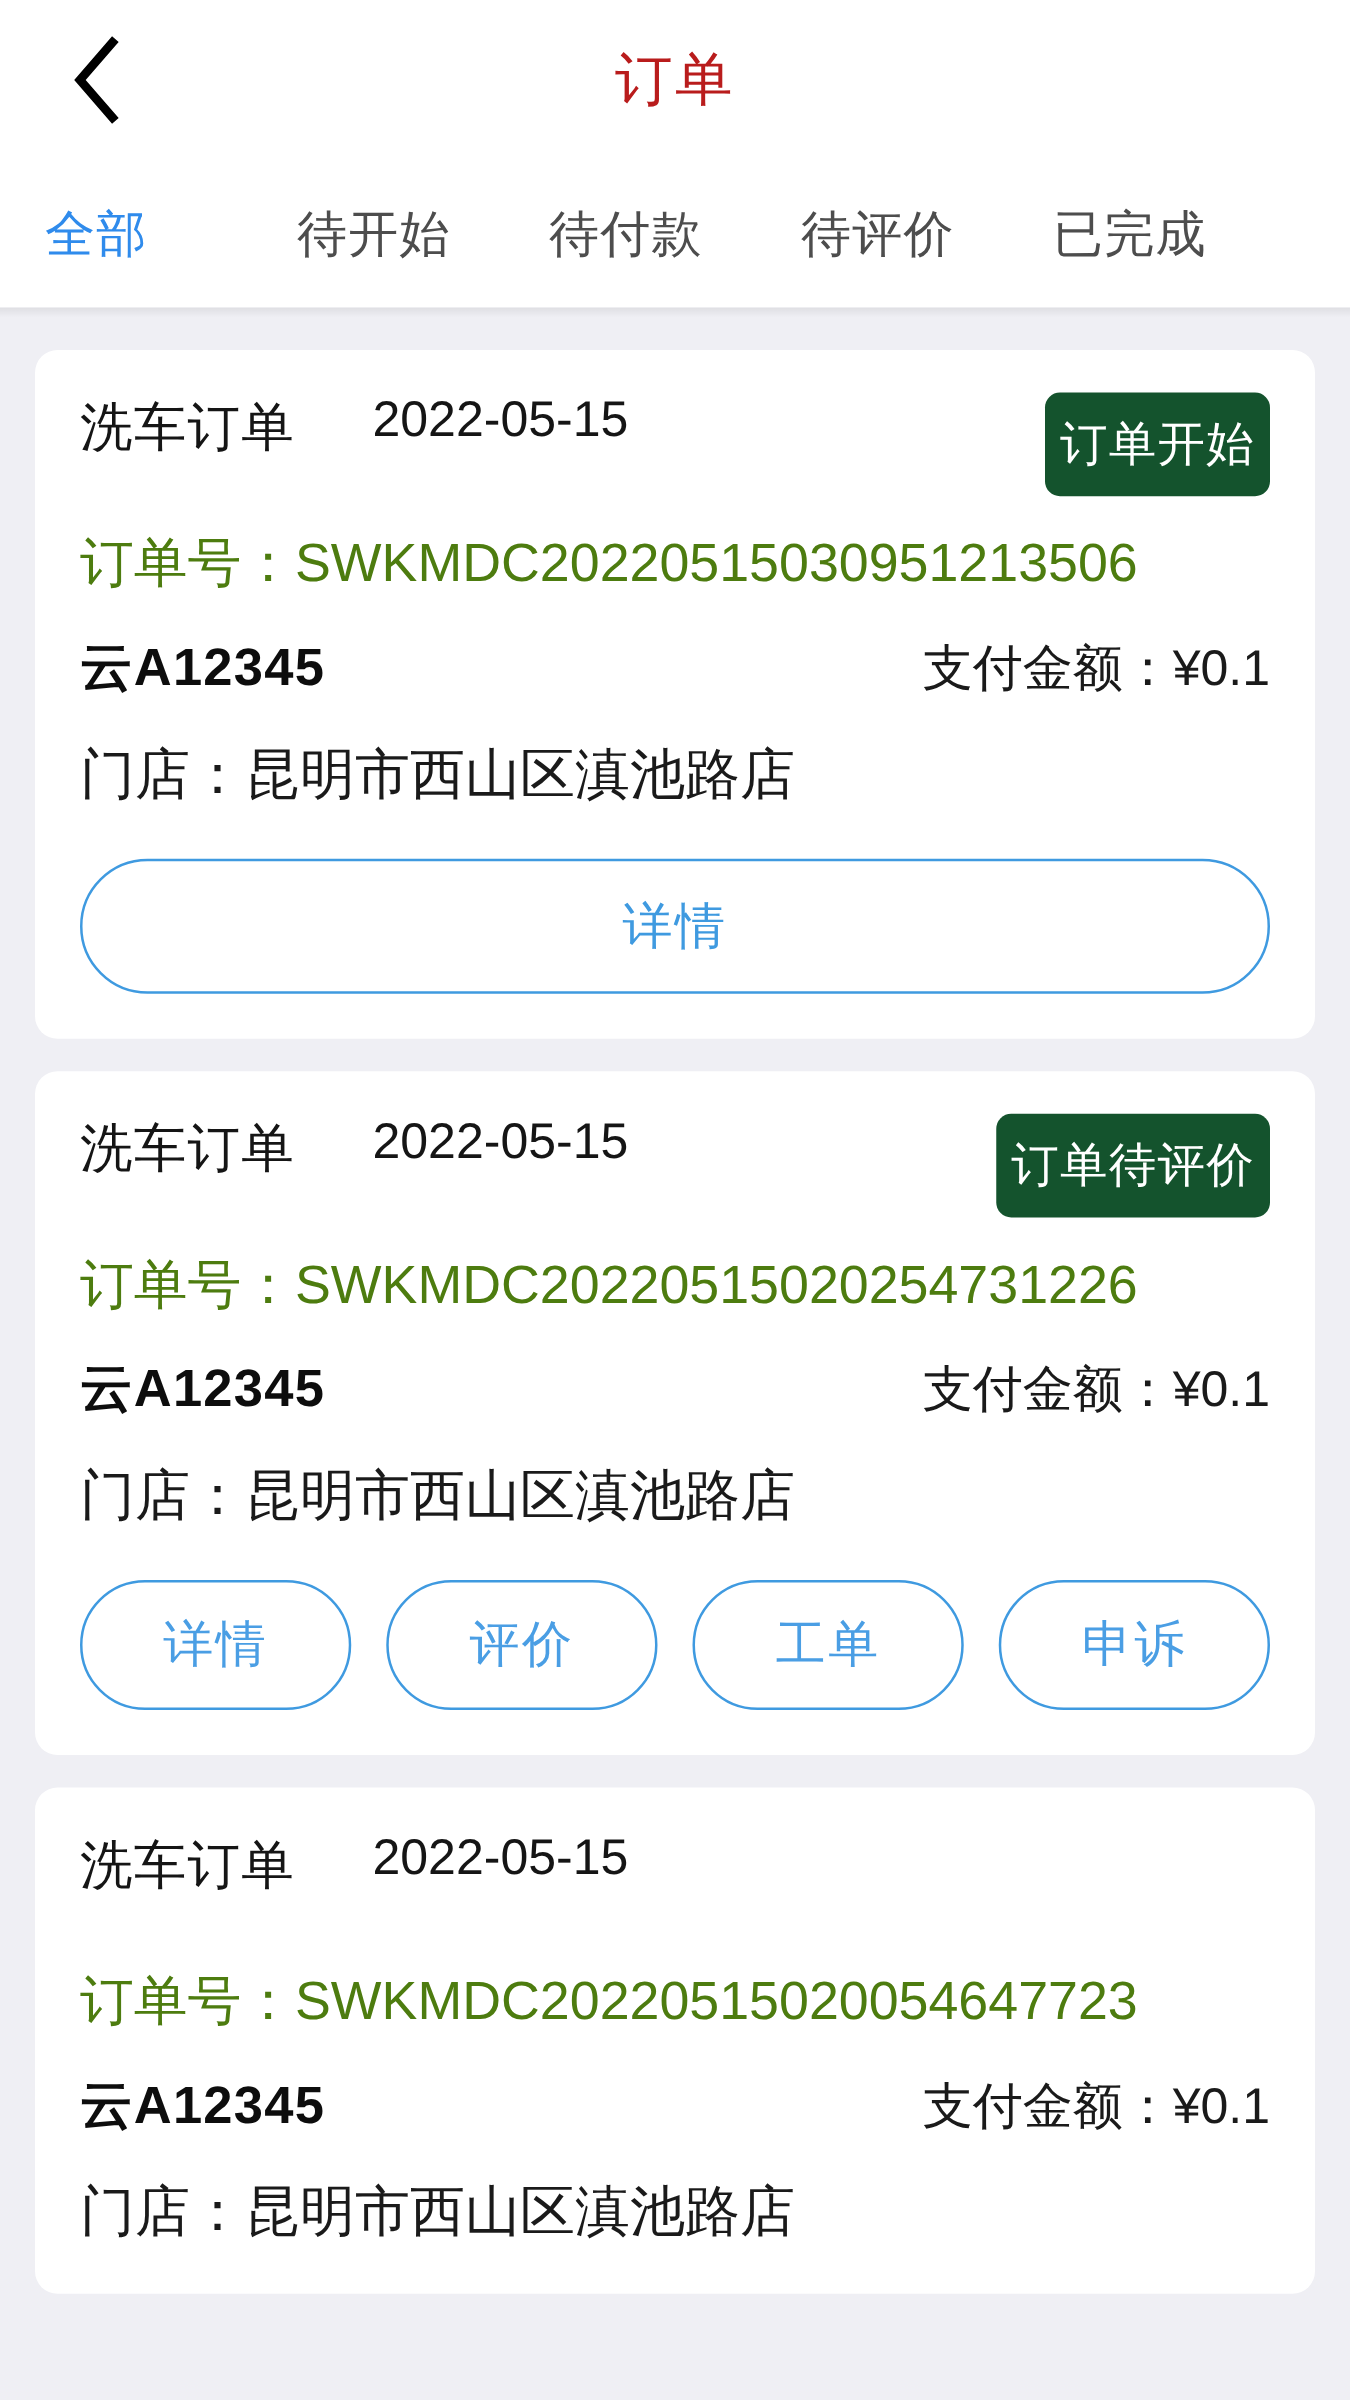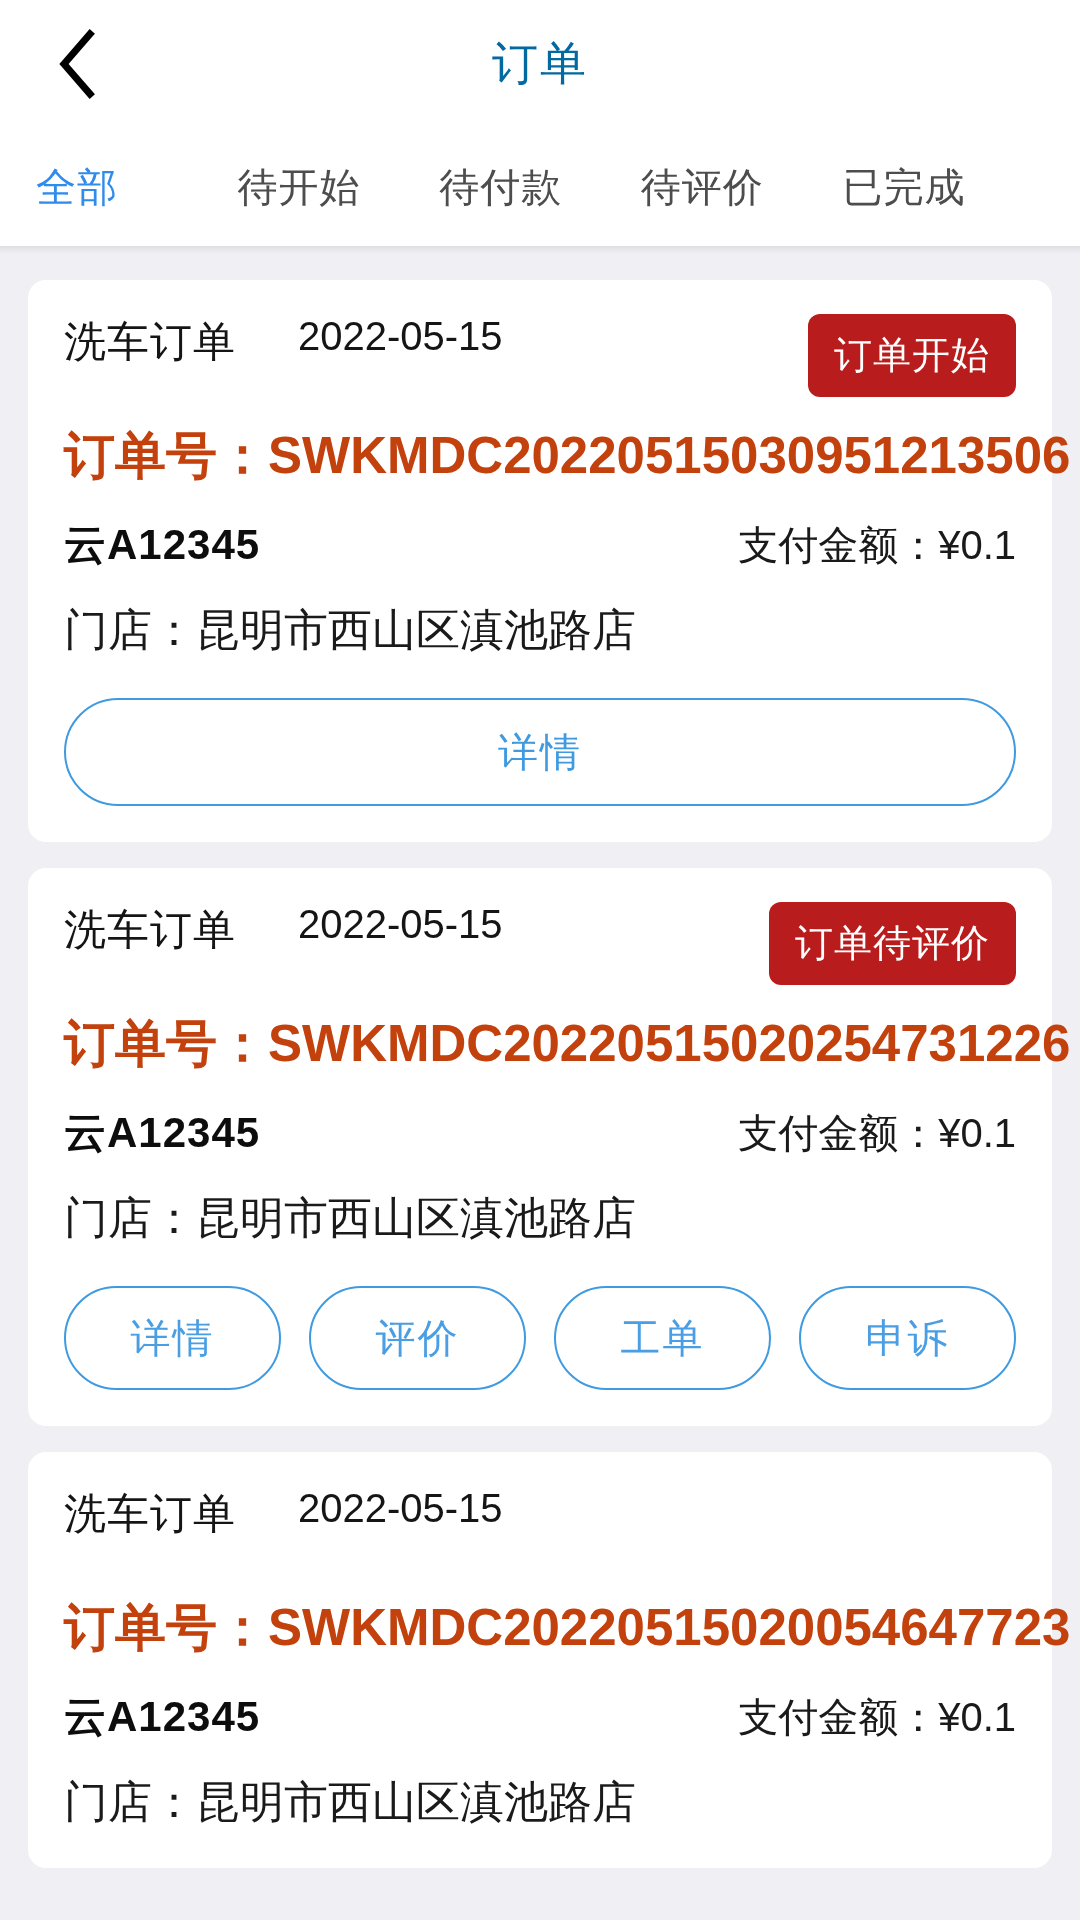--- a/index.html
+++ b/index.html
@@ -17,21 +17,21 @@
     display:flex; align-items:center; position:relative;
   }
   .back-btn {
     position:absolute; left:40px; top:50%; transform:translateY(-50%);
     width:72px; height:72px; display:flex; align-items:center; justify-content:center;
     cursor:pointer;
   }
   .back-btn svg { display:block; }
   .nav-title {
     width:100%; text-align:center;
-    font-size:46px; color:#0369a1; letter-spacing:2px;
+    font-size:46px; color:#b91c1c; letter-spacing:2px;
   }
 
   
   .tabs {
     height:118px; background:#ffffff;
     display:flex; align-items:center;
     padding:0 36px;
   }
   .tab {
     flex:1; 
@@ -59,31 +59,31 @@
   }
   .order-type {
     font-size:42px; color:#151515; letter-spacing:1px;
   }
   .order-date {
     font-size:40px; color:#151515;
     margin-left:62px; letter-spacing:0px;
   }
   .status-badge {
     margin-left:auto;
-    background:#b91c1c; color:#ffffff;
+    background:#14532d; color:#ffffff;
     font-size:38px; letter-spacing:1px;
     border-radius:12px;
-    padding:16px 26px;
+    padding:16px 12px;
     white-space:nowrap;
   }
 
   .row-orderno {
     margin-top:24px;
-    font-size:51px; color:#c2410c;
-    letter-spacing:0px; white-space:nowrap;font-weight:bold;
+    font-size:43px; color:#4d7c0f;
+    letter-spacing:0px; white-space:nowrap;
   }
 
   .row-plate {
     margin-top:26px;
     display:flex; align-items:center;justify-content:center;
   }
   .plate { font-size:42px; font-weight:bold; color:#0d0d0d; letter-spacing:1px; }
   .amount { margin-left:auto; font-size:40px; color:#1a1a1a; letter-spacing:0px; }
 
   .row-store {

